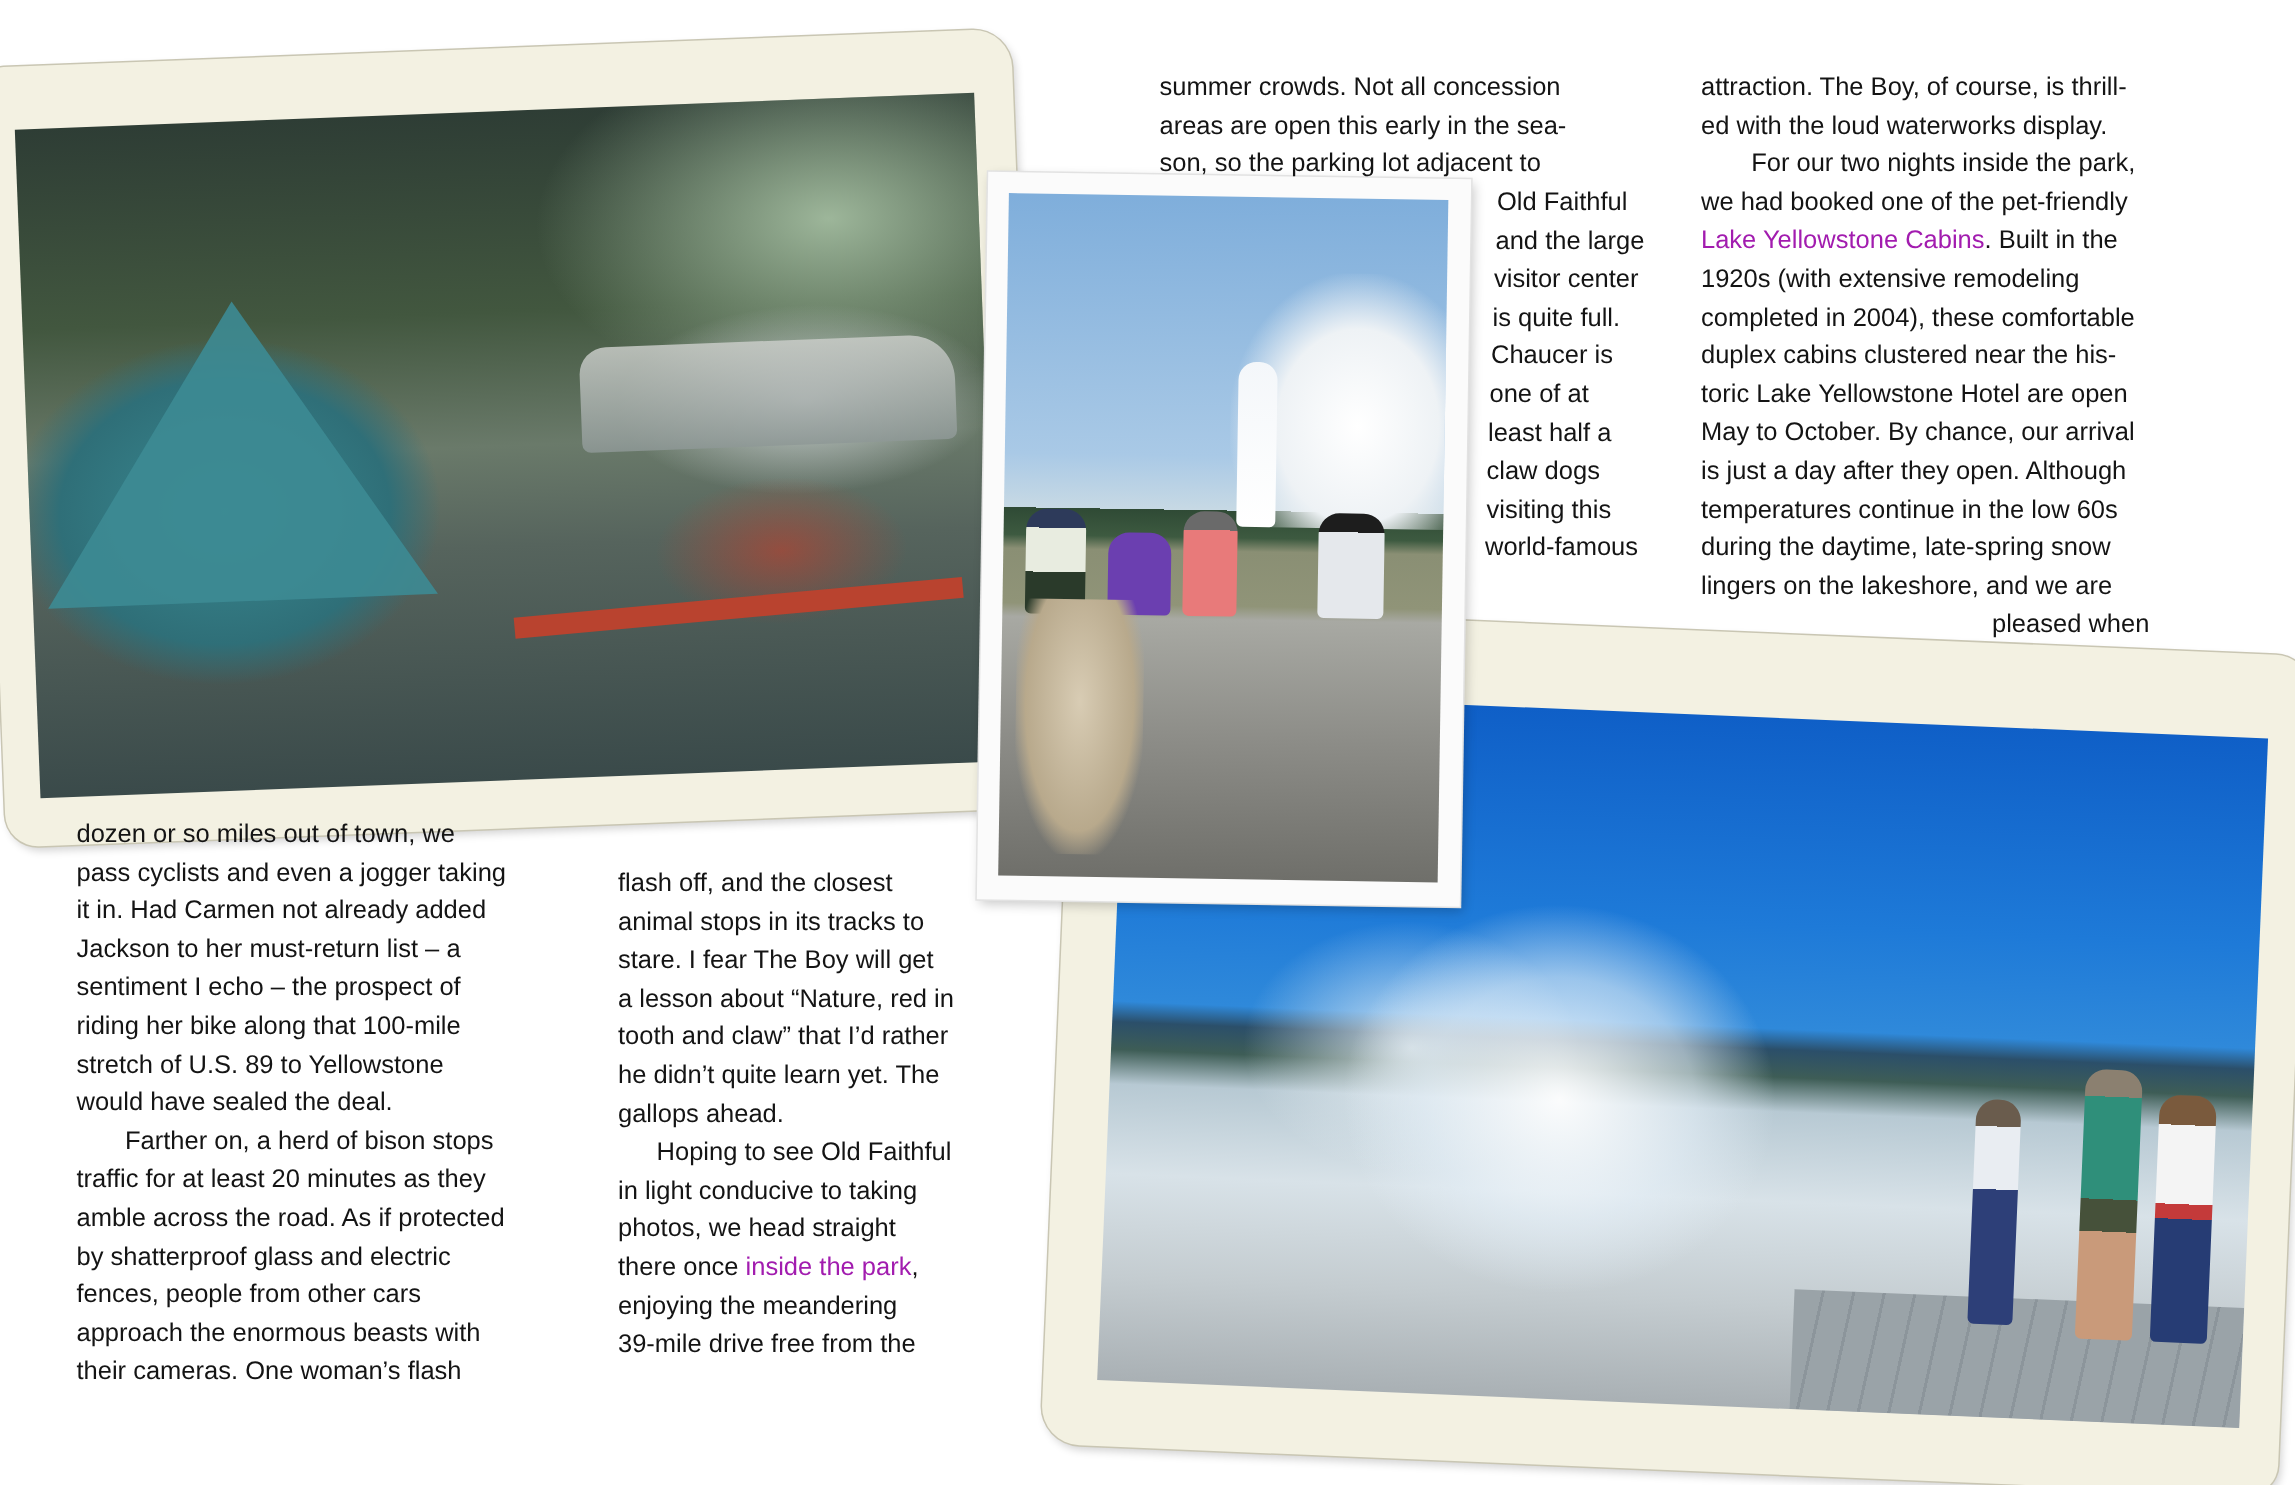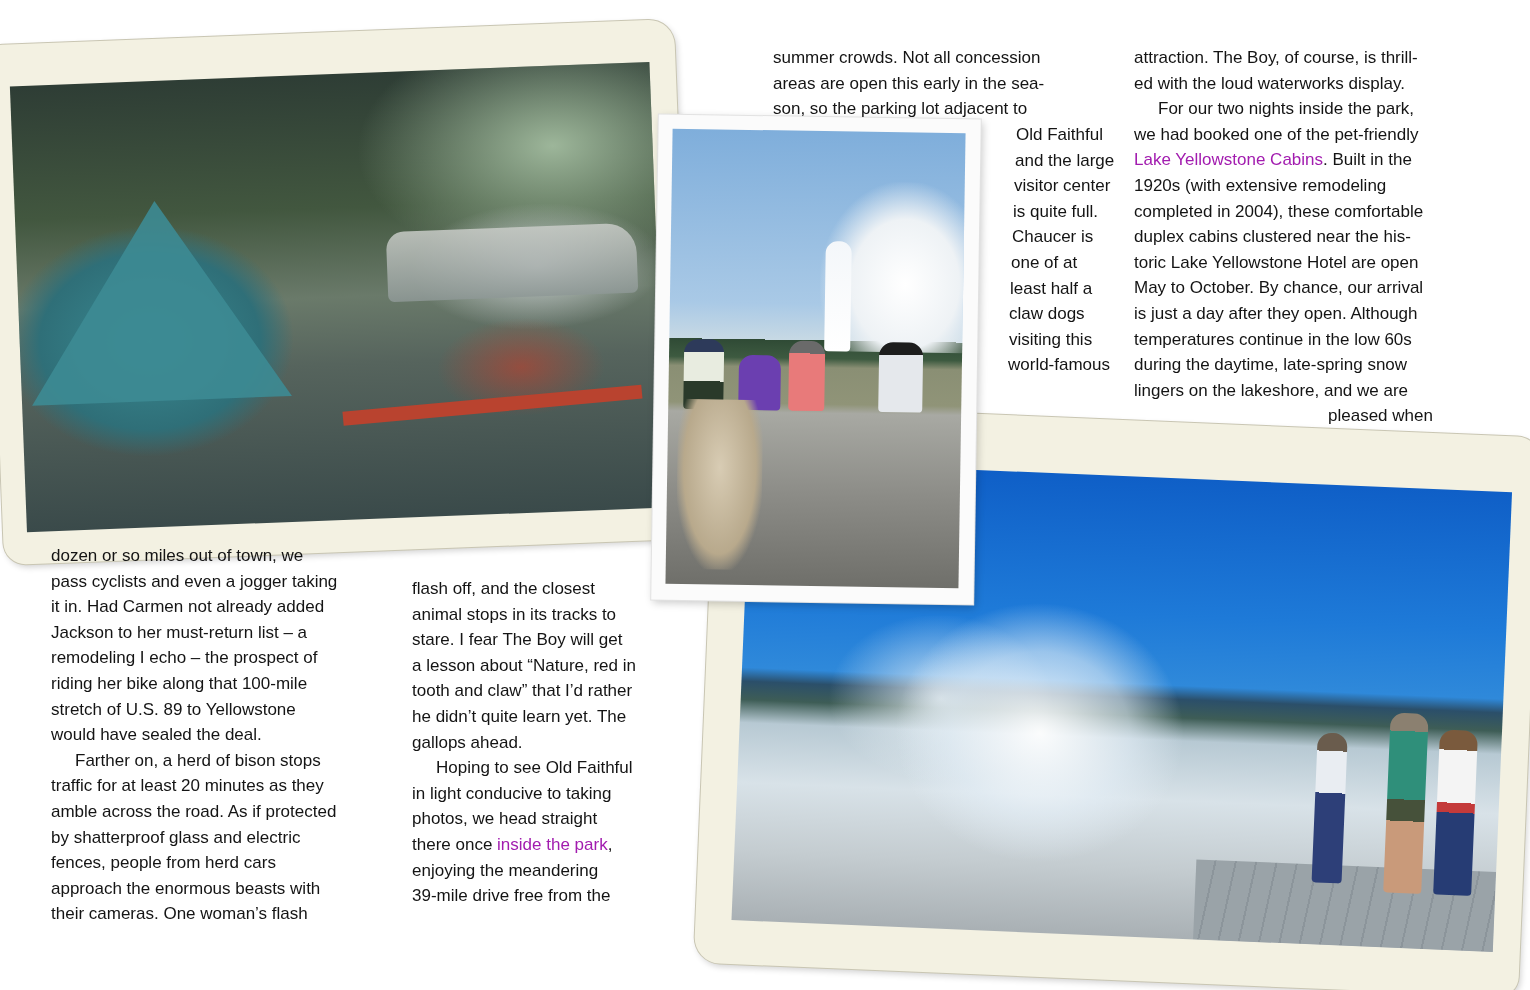--- a/index.html
+++ b/index.html
@@ -10,21 +10,21 @@
     color:#111;
   }
   .col {
     position:absolute;
     font-size:17px;
     line-height:25.6px;
     color:#141414;
     white-space:nowrap;
   }
   .col .ln { display:block; }
-  .col .ind { padding-left:24px; }
+  .col .ind { padding-left:24px;text-align:center; }
   .col .link { color:#a21caf; }
 
   
   .print {
     position:absolute;
     background:#f3f1e2;
     box-shadow: 0 0 0 1px #c9c6b3, 2px 3px 6px rgba(0,0,0,0.18);
   }
   .print .photo { position:absolute; overflow:hidden; }
 
@@ -133,21 +133,21 @@
     <div class="people" style="left:210px;width:44px;background:linear-gradient(180deg,#1d1d1d 0 18%,#e5e8ec 18%);"></div>
     <div class="dog"></div>
   </div>
 </div>
 
 <div class="col" style="left:773px; top:45px;">
   <span class="ln">summer crowds. Not all concession</span>
   <span class="ln">areas are open this early in the sea-</span>
   <span class="ln">son, so the parking lot adjacent to</span>
 </div>
-<div class="col" style="left:990px; top:122px;margin-left:18px;">
+<div class="col" style="left:990px; top:122px;">
   <span class="ln" style="padding-left:8px">Old Faithful</span>
   <span class="ln" style="padding-left:7px">and the large</span>
   <span class="ln" style="padding-left:6px">visitor center</span>
   <span class="ln" style="padding-left:5px">is quite full.</span>
   <span class="ln" style="padding-left:4px">Chaucer is</span>
   <span class="ln" style="padding-left:3px">one of at</span>
   <span class="ln" style="padding-left:2px">least half a</span>
   <span class="ln" style="padding-left:1px">claw dogs</span>
   <span class="ln" style="padding-left:1px">visiting this</span>
   <span class="ln">world-famous</span>
@@ -169,29 +169,29 @@
   <span class="ln">during the daytime, late-spring snow</span>
   <span class="ln">lingers on the lakeshore, and we are</span>
   <span class="ln" style="padding-left:194px">pleased when</span>
 </div>
 
 <div class="col" style="left:51px; top:543px;">
   <span class="ln">dozen or so miles out of town, we</span>
   <span class="ln">pass cyclists and even a jogger taking</span>
   <span class="ln">it in. Had Carmen not already added</span>
   <span class="ln">Jackson to her must-return list – a</span>
-  <span class="ln">remodeling I echo – the prospect of</span>
+  <span class="ln">sentiment I echo – the prospect of</span>
   <span class="ln">riding her bike along that 100-mile</span>
   <span class="ln">stretch of U.S. 89 to Yellowstone</span>
   <span class="ln">would have sealed the deal.</span>
   <span class="ln ind">Farther on, a herd of bison stops</span>
   <span class="ln">traffic for at least 20 minutes as they</span>
   <span class="ln">amble across the road. As if protected</span>
   <span class="ln">by shatterproof glass and electric</span>
-  <span class="ln">fences, people from herd cars</span>
+  <span class="ln">fences, people from other cars</span>
   <span class="ln">approach the enormous beasts with</span>
   <span class="ln">their cameras. One woman’s flash</span>
 </div>
 
 <div class="col" style="left:412px; top:576px;">
   <span class="ln">flash off, and the closest</span>
   <span class="ln">animal stops in its tracks to</span>
   <span class="ln">stare. I fear The Boy will get</span>
   <span class="ln">a lesson about “Nature, red in</span>
   <span class="ln">tooth and claw” that I’d rather</span>

